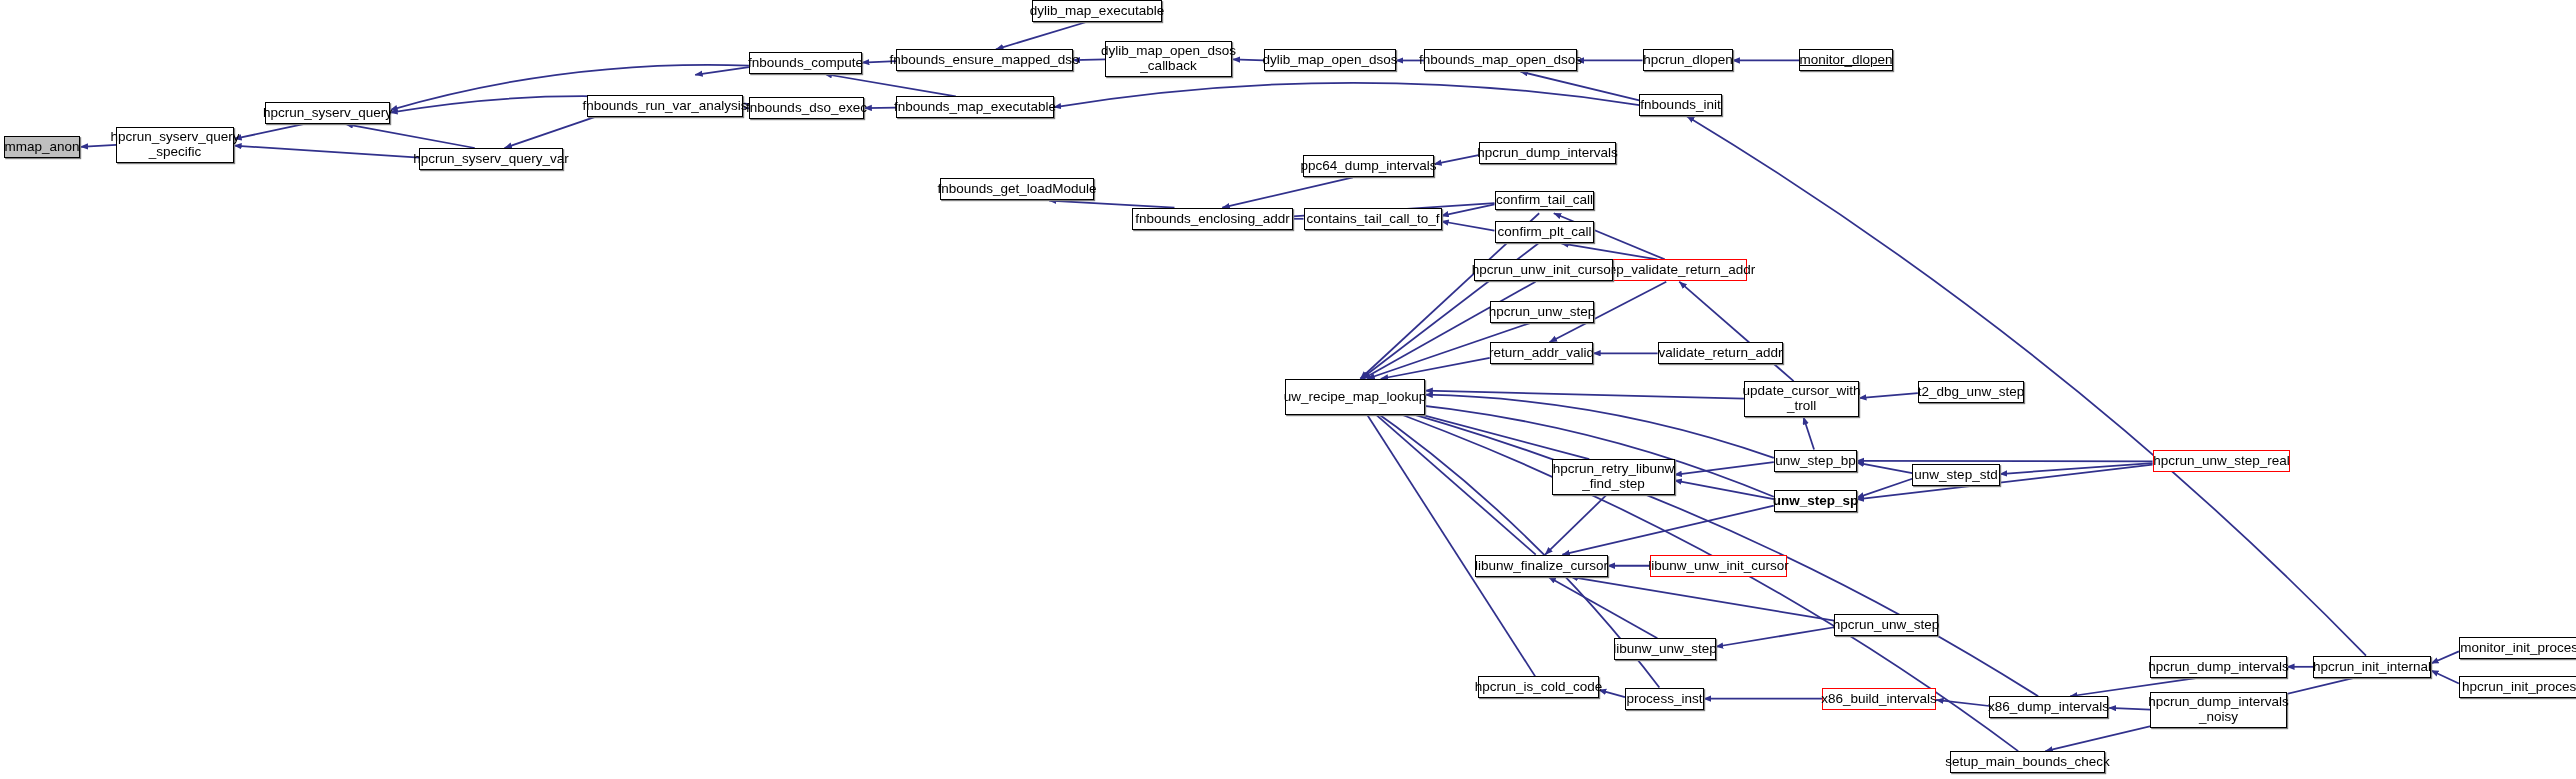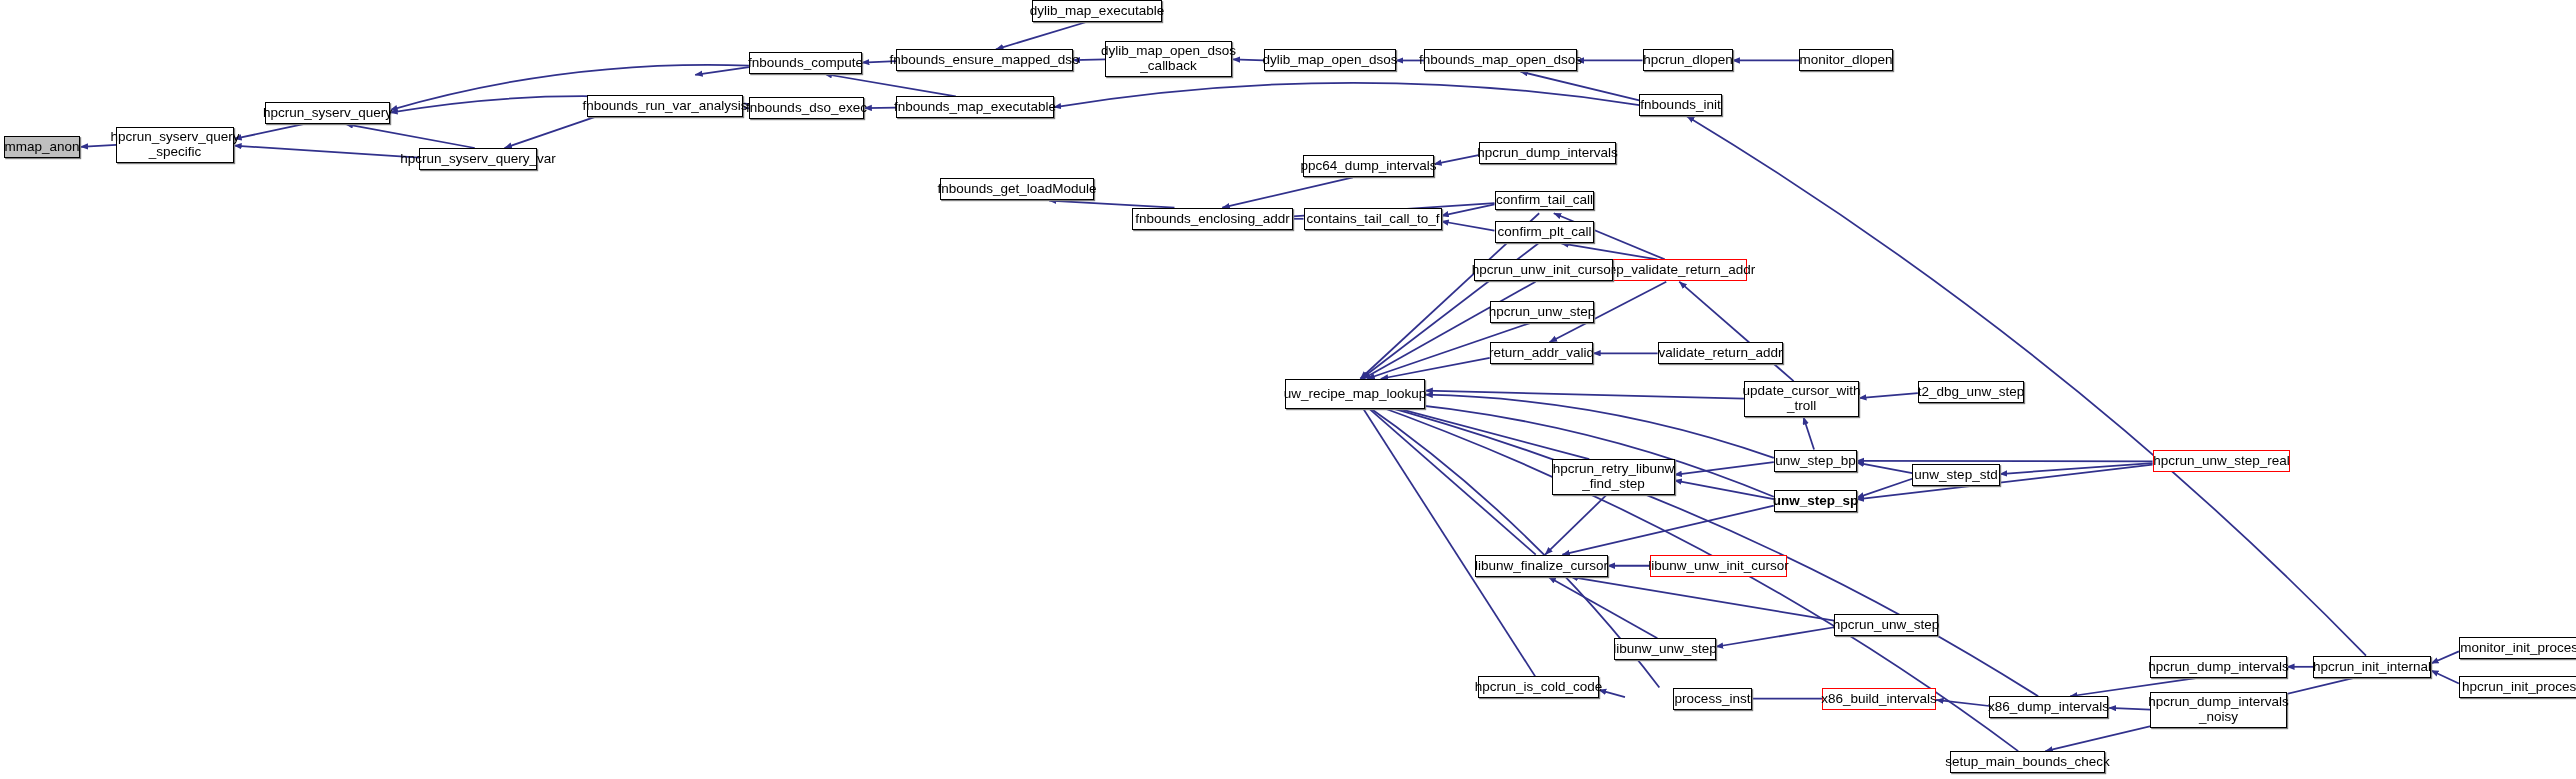--- a/index.html
+++ b/index.html
@@ -110,62 +110,62 @@
         <path d="M2958.24125,852 L2570.25875,944" marker-end="url(#ah)"></path>
         <path d="M2536.1317307692307,944 Q2158.292052794627,662.2892007253424 1714.3682692307693,504" marker-end="url(#ah)"></path>
         <path d="M2561.2315789473682,875 Q2167.1558515785614,625.4121850748052 1716.7684210526315,504" marker-end="url(#ah)"></path>
       </g>
   </svg>
   <div id="nodes">
       <div class="node filled" style="left: 4px; top: 136px; width: 76px; height: 22px;"><span>mmap_anon</span></div>
       <div class="node" style="left: 116px; top: 127px; width: 118px; height: 36px;"><span>hpcrun_syserv_query
 _specific</span></div>
       <div class="node" style="left: 265px; top: 102px; width: 125px; height: 22px;"><span>hpcrun_syserv_query</span></div>
-      <div class="node" style="left: 419px; top: 148px; width: 118px; height: 22px;"><span>hpcrun_syserv_query_var</span></div>
+      <div class="node" style="left: 419px; top: 148px; width: 144px; height: 22px;"><span>hpcrun_syserv_query_var</span></div>
       <div class="node" style="left: 587px; top: 75px; width: 156px; height: 22px; margin-top: 20px;"><span>fnbounds_run_var_analysis</span></div>
       <div class="node" style="left: 749px; top: 52px; width: 113px; height: 22px;"><span>fnbounds_compute</span></div>
       <div class="node" style="left: 749px; top: 97px; width: 115px; height: 22px;"><span>fnbounds_dso_exec</span></div>
       <div class="node" style="left: 1032px; top: 0px; width: 130px; height: 22px; text-align: right;"><span>dylib_map_executable</span></div>
       <div class="node" style="left: 896px; top: 49px; width: 177px; height: 22px;"><span>fnbounds_ensure_mapped_dso</span></div>
       <div class="node" style="left: 1105px; top: 41px; width: 127px; height: 36px;"><span>dylib_map_open_dsos
 _callback</span></div>
       <div class="node" style="left: 1264px; top: 49px; width: 132px; height: 22px;"><span>dylib_map_open_dsos</span></div>
       <div class="node" style="left: 1424px; top: 49px; width: 153px; height: 22px;"><span>fnbounds_map_open_dsos</span></div>
       <div class="node" style="left: 1643px; top: 49px; width: 90px; height: 22px;"><span>hpcrun_dlopen</span></div>
-      <div class="node" style="left: 1799px; top: 49px; width: 94px; height: 22px;"><span>monitor_dlopen</span></div>
+      <div class="node" style="left: 1799px; top: 49px; width: 94px; height: 22px; text-decoration: underline;"><span>monitor_dlopen</span></div>
       <div class="node" style="left: 896px; top: 96px; width: 158px; height: 22px;"><span>fnbounds_map_executable</span></div>
       <div class="node" style="left: 1639px; top: 94px; width: 83px; height: 22px;"><span>fnbounds_init</span></div>
       <div class="node" style="left: 940px; top: 178px; width: 154px; height: 22px;"><span>fnbounds_get_loadModule</span></div>
       <div class="node" style="left: 1303px; top: 155px; width: 131px; height: 22px;"><span>ppc64_dump_intervals</span></div>
       <div class="node" style="left: 1479px; top: 142px; width: 137px; height: 22px;"><span>hpcrun_dump_intervals</span></div>
       <div class="node" style="left: 1132px; top: 208px; width: 161px; height: 22px; text-align: right;"><span>fnbounds_enclosing_addr</span></div>
       <div class="node" style="left: 1304px; top: 208px; width: 138px; height: 22px;"><span>contains_tail_call_to_f</span></div>
       <div class="node" style="left: 1495px; top: 191px; width: 99px; height: 19px;"><span>confirm_tail_call</span></div>
       <div class="node" style="left: 1495px; top: 221px; width: 99px; height: 22px;"><span>confirm_plt_call</span></div>
       <div class="node red" style="left: 1602px; top: 259px; width: 145px; height: 22px;"><span>deep_validate_return_addr</span></div>
       <div class="node" style="left: 1474px; top: 259px; width: 139px; height: 22px;"><span>hpcrun_unw_init_cursor</span></div>
       <div class="node" style="left: 1490px; top: 301px; width: 104px; height: 22px;"><span>hpcrun_unw_step</span></div>
       <div class="node" style="left: 1490px; top: 342px; width: 103px; height: 22px;"><span>return_addr_valid</span></div>
       <div class="node" style="left: 1658px; top: 342px; width: 125px; height: 22px;"><span>validate_return_addr</span></div>
       <div class="node" style="left: 1744px; top: 381px; width: 115px; height: 36px;"><span>update_cursor_with
 _troll</span></div>
       <div class="node" style="left: 1918px; top: 381px; width: 106px; height: 22px;"><span>t2_dbg_unw_step</span></div>
-      <div class="node" style="left: 1285px; top: 379px; width: 140px; height: 30px;"><span>uw_recipe_map_lookup</span></div>
+      <div class="node" style="left: 1285px; top: 379px; width: 140px; height: 36px;"><span>uw_recipe_map_lookup</span></div>
       <div class="node" style="left: 1774px; top: 450px; width: 83px; height: 22px;"><span>unw_step_bp</span></div>
       <div class="node" style="left: 1552px; top: 459px; width: 123px; height: 36px;"><span>hpcrun_retry_libunw
 _find_step</span></div>
       <div class="node" style="left: 1912px; top: 464px; width: 88px; height: 22px;"><span>unw_step_std</span></div>
       <div class="node red" style="left: 2153px; top: 450px; width: 137px; height: 22px;"><span>hpcrun_unw_step_real</span></div>
       <div class="node" style="left: 1774px; top: 490px; width: 83px; height: 22px; font-weight: bold;"><span>unw_step_sp</span></div>
       <div class="node" style="left: 1475px; top: 555px; width: 133px; height: 22px;"><span>libunw_finalize_cursor</span></div>
       <div class="node red" style="left: 1650px; top: 555px; width: 137px; height: 22px;"><span>libunw_unw_init_cursor</span></div>
       <div class="node" style="left: 1834px; top: 614px; width: 104px; height: 22px;"><span>hpcrun_unw_step</span></div>
       <div class="node" style="left: 1614px; top: 638px; width: 102px; height: 22px;"><span>libunw_unw_step</span></div>
       <div class="node" style="left: 1478px; top: 676px; width: 121px; height: 22px;"><span>hpcrun_is_cold_code</span></div>
-      <div class="node" style="left: 1625px; top: 688px; width: 79px; height: 22px; margin-left: 48px;"><span>process_inst</span></div>
+      <div class="node" style="left: 1625px; top: 688px; width: 79px; height: 22px;"><span>process_inst</span></div>
       <div class="node red" style="left: 1822px; top: 688px; width: 114px; height: 22px;"><span>x86_build_intervals</span></div>
       <div class="node" style="left: 1989px; top: 696px; width: 119px; height: 22px;"><span>x86_dump_intervals</span></div>
       <div class="node" style="left: 2150px; top: 656px; width: 137px; height: 22px;"><span>hpcrun_dump_intervals</span></div>
       <div class="node" style="left: 2150px; top: 692px; width: 137px; height: 36px;"><span>hpcrun_dump_intervals
 _noisy</span></div>
       <div class="node" style="left: 2313px; top: 656px; width: 118px; height: 22px;"><span>hpcrun_init_internal</span></div>
       <div class="node" style="left: 2459px; top: 637px; width: 127px; height: 22px;"><span>monitor_init_process</span></div>
       <div class="node" style="left: 2459px; top: 676px; width: 127px; height: 22px;"><span>hpcrun_init_process</span></div>
       <div class="node" style="left: 1950px; top: 751px; width: 155px; height: 22px;"><span>setup_main_bounds_check</span></div>
     </div>

